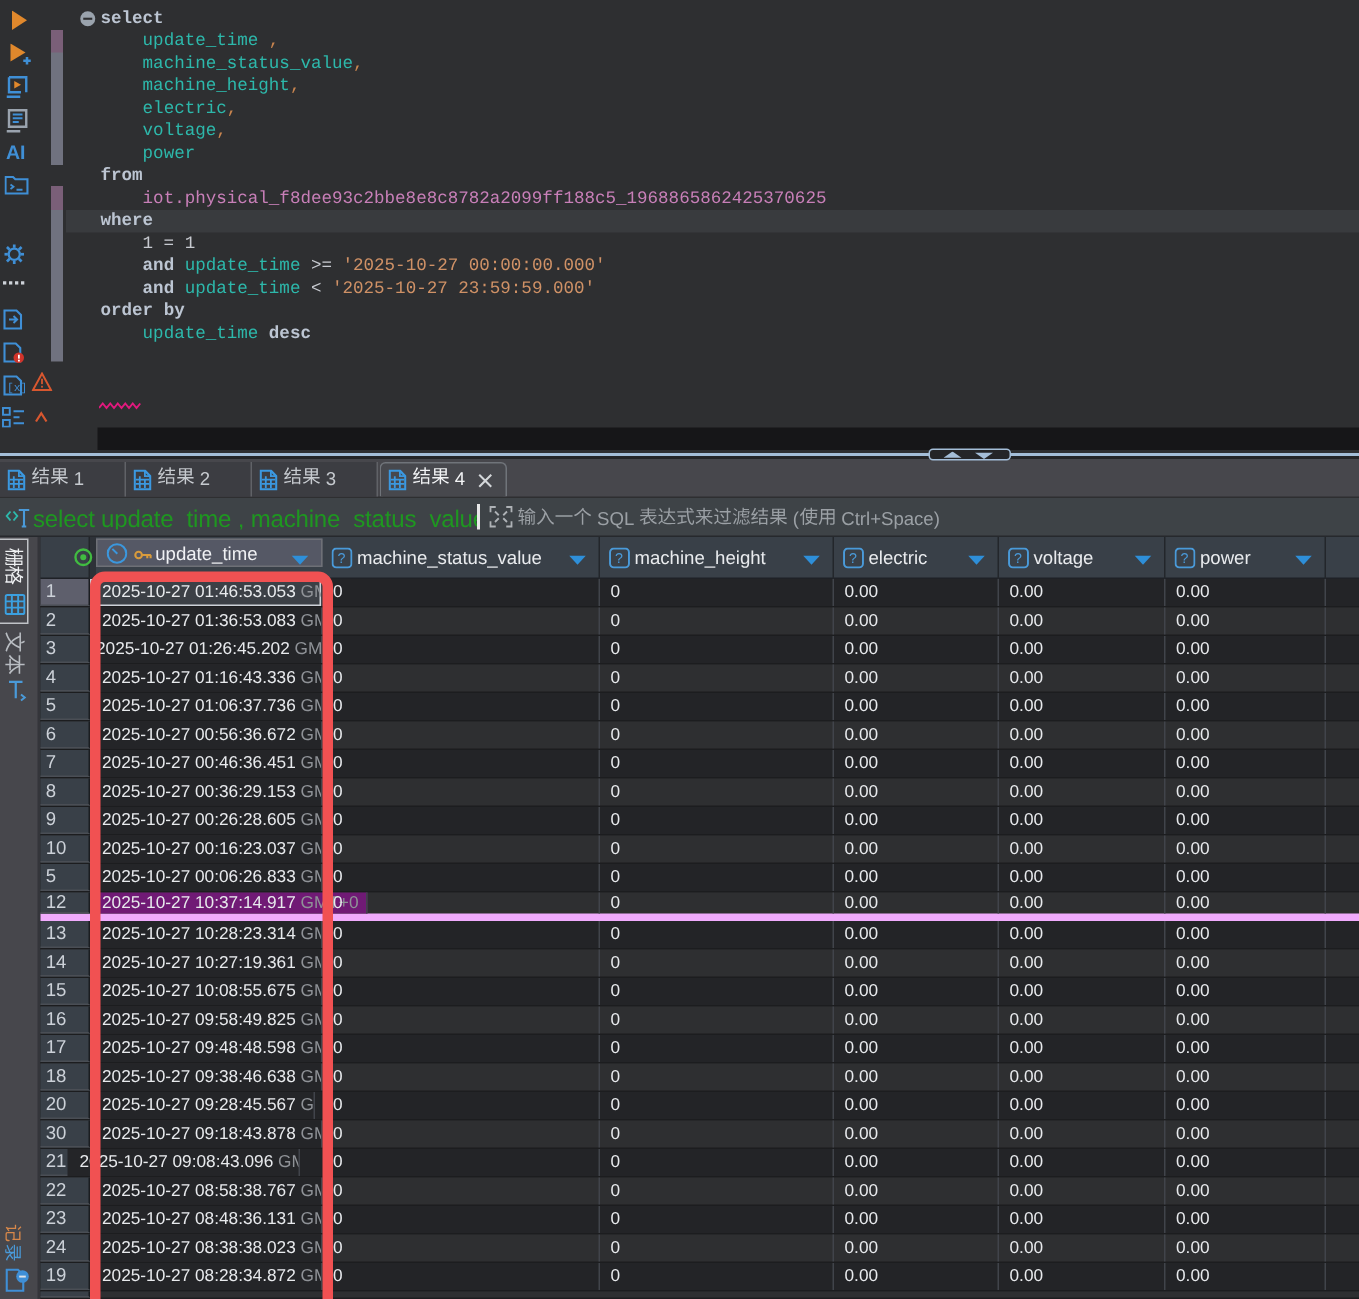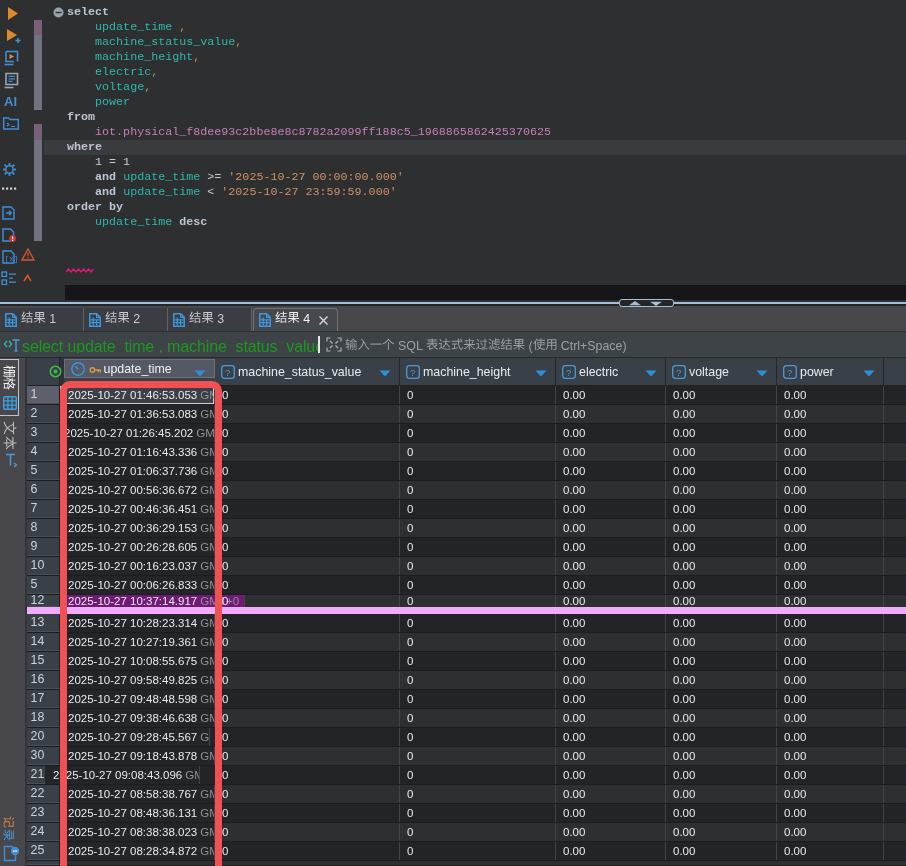--- a/index.html
+++ b/index.html
@@ -414,21 +414,21 @@
     </div>
     <div class="grow" style="top:217.50px;height:19.00px;background:#232427;border-bottom:1px solid #1c1d1f">
       <div class="rnum" style="">5</div>
       <div class="cell" style="left:33px;width:155px;background:#242528;padding-left:8px;white-space:pre">2025-10-27 00:06:26.833<span style="color:#8f9297"> GMT+0</span></div>
       <div class="cell" style="left:188px;width:185px;padding-left:7px">0</div>
       <div class="cell" style="left:373px;width:156px;padding-left:7px">0</div>
       <div class="cell" style="left:529px;width:110px;padding-left:7px">0.00</div>
       <div class="cell" style="left:639px;width:111px;padding-left:7px">0.00</div>
       <div class="cell" style="left:750px;width:107px;padding-left:7px">0.00</div>
     </div>
-    <div class="grow" style="top:236.50px;height:19.00px;background:#2e2f31;border-bottom:7px solid #f0abfc">
+    <div class="grow" style="top:236.50px;height:19.00px;background:#2e2f31;border-bottom:5px solid #f0abfc">
       <div class="rnum" style="">12</div>
       <div class="cell" style="left:33px;width:185px;background:#701a75;padding-left:8px;white-space:pre">2025-10-27 10:37:14.917<span style="color:#8f9297"> GMT+0</span></div>
       <div class="cell" style="left:188px;width:185px;padding-left:7px">0</div>
       <div class="cell" style="left:373px;width:156px;padding-left:7px">0</div>
       <div class="cell" style="left:529px;width:110px;padding-left:7px">0.00</div>
       <div class="cell" style="left:639px;width:111px;padding-left:7px">0.00</div>
       <div class="cell" style="left:750px;width:107px;padding-left:7px">0.00</div>
     </div>
     <div class="grow" style="top:255.50px;height:19.00px;background:#232427;border-bottom:1px solid #1c1d1f">
       <div class="rnum" style="">13</div>
@@ -532,21 +532,21 @@
     <div class="grow" style="top:464.50px;height:19.00px;background:#2e2f31;border-bottom:1px solid #1c1d1f">
       <div class="rnum" style="">24</div>
       <div class="cell" style="left:33px;width:155px;background:#242528;padding-left:8px;white-space:pre">2025-10-27 08:38:38.023<span style="color:#8f9297"> GMT+0</span></div>
       <div class="cell" style="left:188px;width:185px;padding-left:7px">0</div>
       <div class="cell" style="left:373px;width:156px;padding-left:7px">0</div>
       <div class="cell" style="left:529px;width:110px;padding-left:7px">0.00</div>
       <div class="cell" style="left:639px;width:111px;padding-left:7px">0.00</div>
       <div class="cell" style="left:750px;width:107px;padding-left:7px">0.00</div>
     </div>
     <div class="grow" style="top:483.50px;height:19.00px;background:#232427;border-bottom:1px solid #1c1d1f">
-      <div class="rnum" style="">25</div>
+      <div class="rnum" style="">19</div>
       <div class="cell" style="left:33px;width:155px;background:#242528;padding-left:8px;white-space:pre">2025-10-27 08:28:34.872<span style="color:#8f9297"> GMT+0</span></div>
       <div class="cell" style="left:188px;width:185px;padding-left:7px">0</div>
       <div class="cell" style="left:373px;width:156px;padding-left:7px">0</div>
       <div class="cell" style="left:529px;width:110px;padding-left:7px">0.00</div>
       <div class="cell" style="left:639px;width:111px;padding-left:7px">0.00</div>
       <div class="cell" style="left:750px;width:107px;padding-left:7px">0.00</div>
     </div>
     <div class="grow" style="top:502.50px;height:5.50px;background:#2e2f31;border-bottom:1px solid #1c1d1f">
       <div class="rnum" style=""></div>
     </div>

